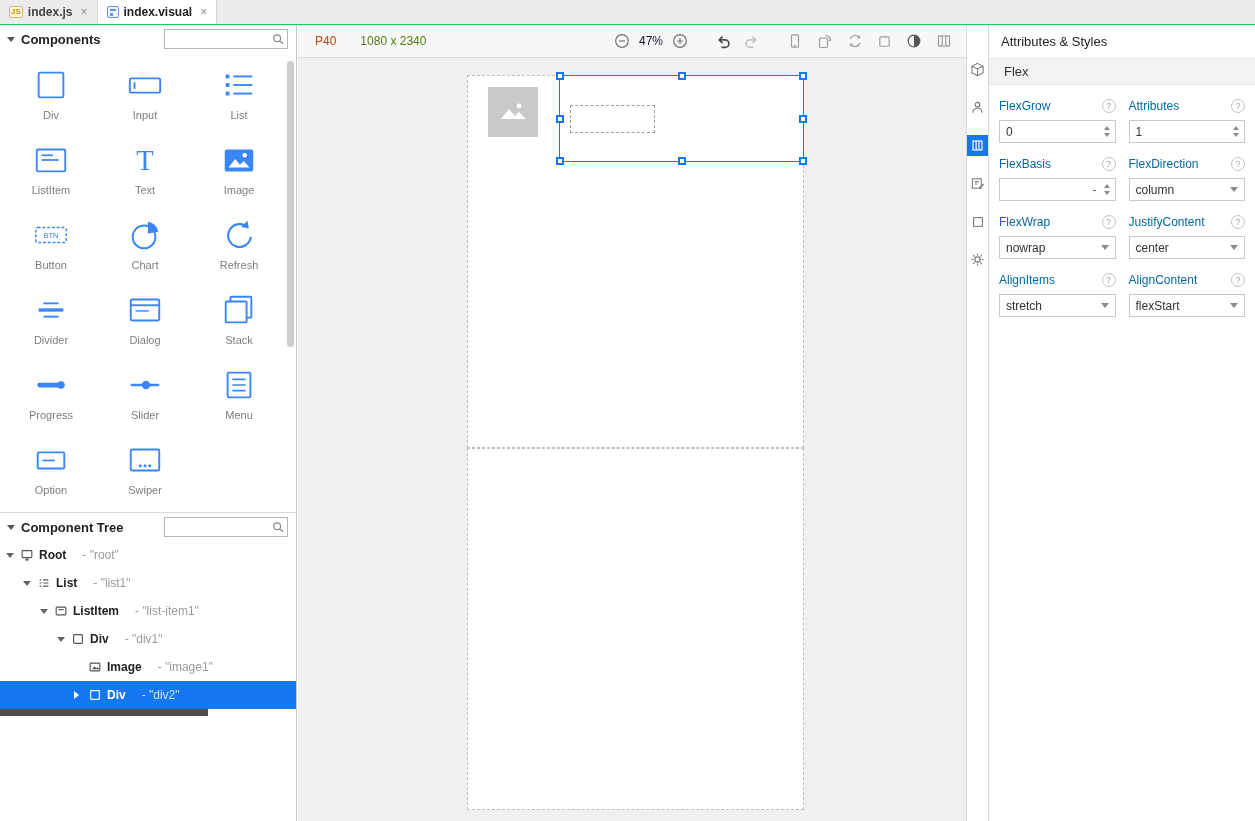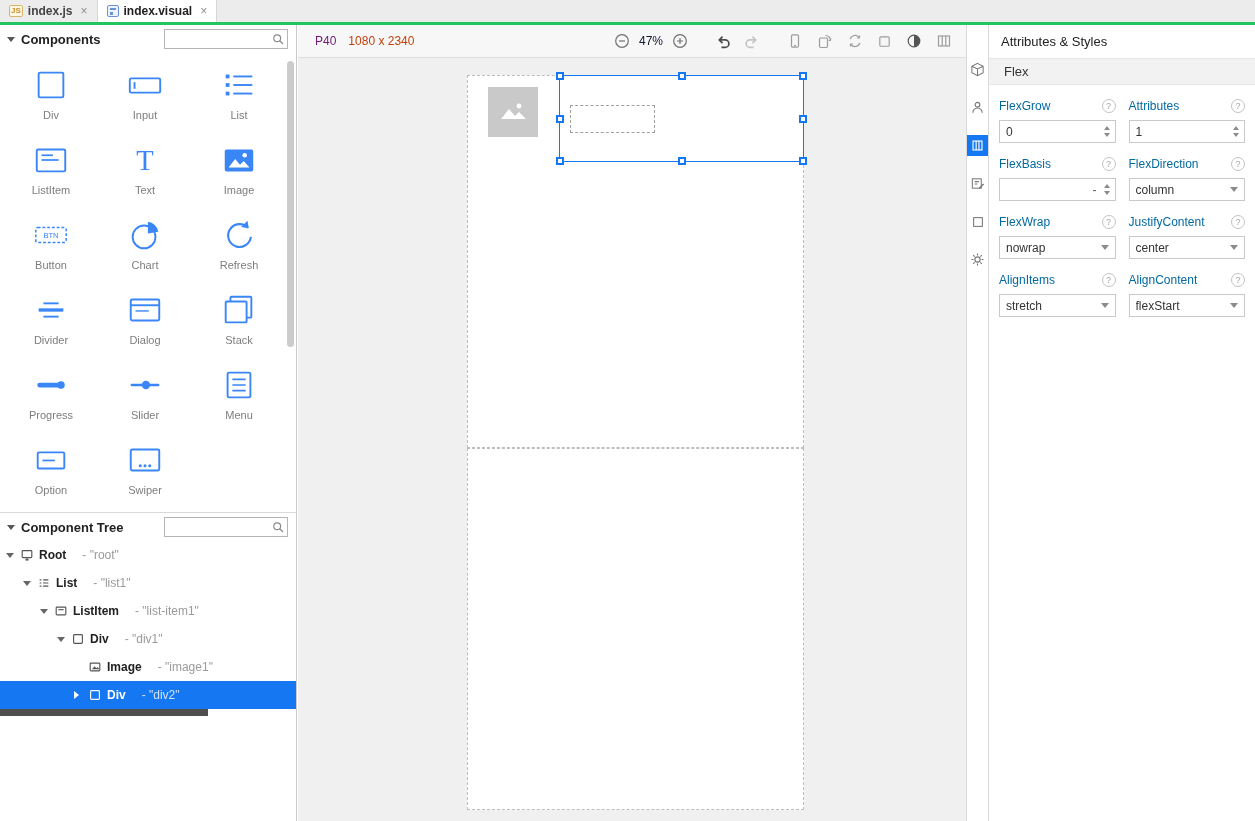--- a/index.html
+++ b/index.html
@@ -6,21 +6,21 @@
     --accent:#3b86f7;
     --selection:#1577f2;
     --canvas:#f0f0f0;
   }
   *{box-sizing:border-box;margin:0;padding:0}
   html,body{margin:0}
   body{width:1255px;height:821px;overflow:hidden;font-family:"Liberation Sans",sans-serif;font-size:12px;color:#333;background:#fff}
   .app{position:relative;width:1255px;height:821px;background:#fff;overflow:hidden}
 
   
-  .tabbar{position:absolute;top:0;left:0;right:0;height:25px;background:#ececec;border-bottom:3px solid #22c55e;display:flex;align-items:stretch}
+  .tabbar{position:absolute;top:0;left:0;right:0;height:25px;background:#ececec;border-bottom:1px solid #22c55e;display:flex;align-items:stretch}
   .tab{display:flex;align-items:center;gap:5px;padding:0 9px;border-right:1px solid #d6d6d6;font-size:12px;color:#444;cursor:default}
   .tab.active{background:#fff;color:#222}
   .tab .tab-label{font-weight:600}
   .tab-close{color:#909090;font-size:12px;margin-left:3px;line-height:1}
   .js-icon{font-size:8px;font-weight:bold;color:#c98f2d;border:1px solid #d8b46a;border-radius:2px;padding:0 1px;line-height:10px;background:#fdf6e3}
   .vis-icon{width:12px;height:12px;border:1px solid #6a93d8;border-radius:2px;position:relative;background:#eef4ff}
   .vis-icon:before{content:"";position:absolute;left:2px;top:2px;width:6px;height:2px;background:#6a93d8}
   .vis-icon:after{content:"";position:absolute;left:2px;top:6px;width:3px;height:3px;background:#6a93d8}
 
   .main{position:absolute;top:25px;left:0;right:0;bottom:0}
@@ -52,22 +52,22 @@
   .tree-ref{color:#9a9a9a;margin-left:16px}
   .tree-row.selected{background:var(--selection);color:#fff}
   .tree-row.selected .tree-label{color:#fff}
   .tree-row.selected .tree-ref{color:rgba(255,255,255,.8)}
   .tree-row.selected .tree-icon{color:#fff}
   .hscroll{height:7px;width:208px;background:#4f4f4f;margin-top:0}
 
   
   .center{position:absolute;left:298px;top:0;width:668px;height:100%}
   .canvas-toolbar{height:33px;background:#f7f7f7;border-bottom:1px solid #ddd;display:flex;align-items:center;padding:0 14px 0 17px}
-  .dev-name{color:#701a75;margin-right:12px}
-  .dev-res{color:#c2410c}
+  .dev-name{color:#c2410c;margin-right:24px}
+  .dev-res{color:#4d7c0f}
   .zoom-cluster{margin-left:auto;display:flex;align-items:center;gap:9px;color:#707070}
   .zoom-val{color:#0f172a}
   .history-cluster{display:flex;align-items:center;gap:13px;margin-left:26px}
   .device-cluster{display:flex;align-items:center;gap:14px;margin-left:26px;color:#9c9c9c}
   .tbi{display:flex;align-items:center;justify-content:center}
   .canvas{position:relative;height:calc(100% - 33px);background:var(--canvas);overflow:hidden}
 
   .phone{position:absolute;left:169px;top:17px;width:337px;height:735px;background:#fff}
   .phone-sec{position:absolute;left:0;width:337px;border:1px dashed #bdbdbd}
   .sec1{top:0;height:373px}

